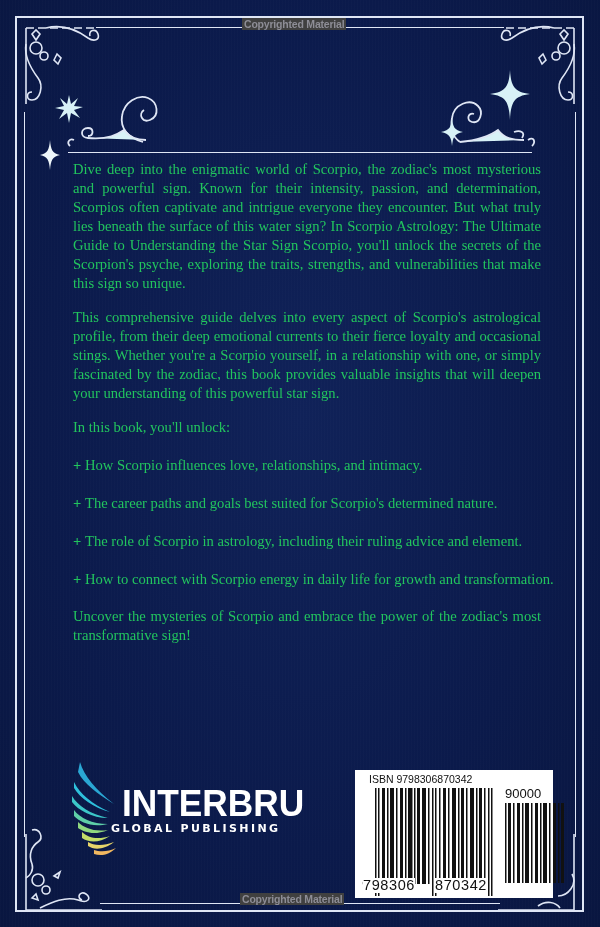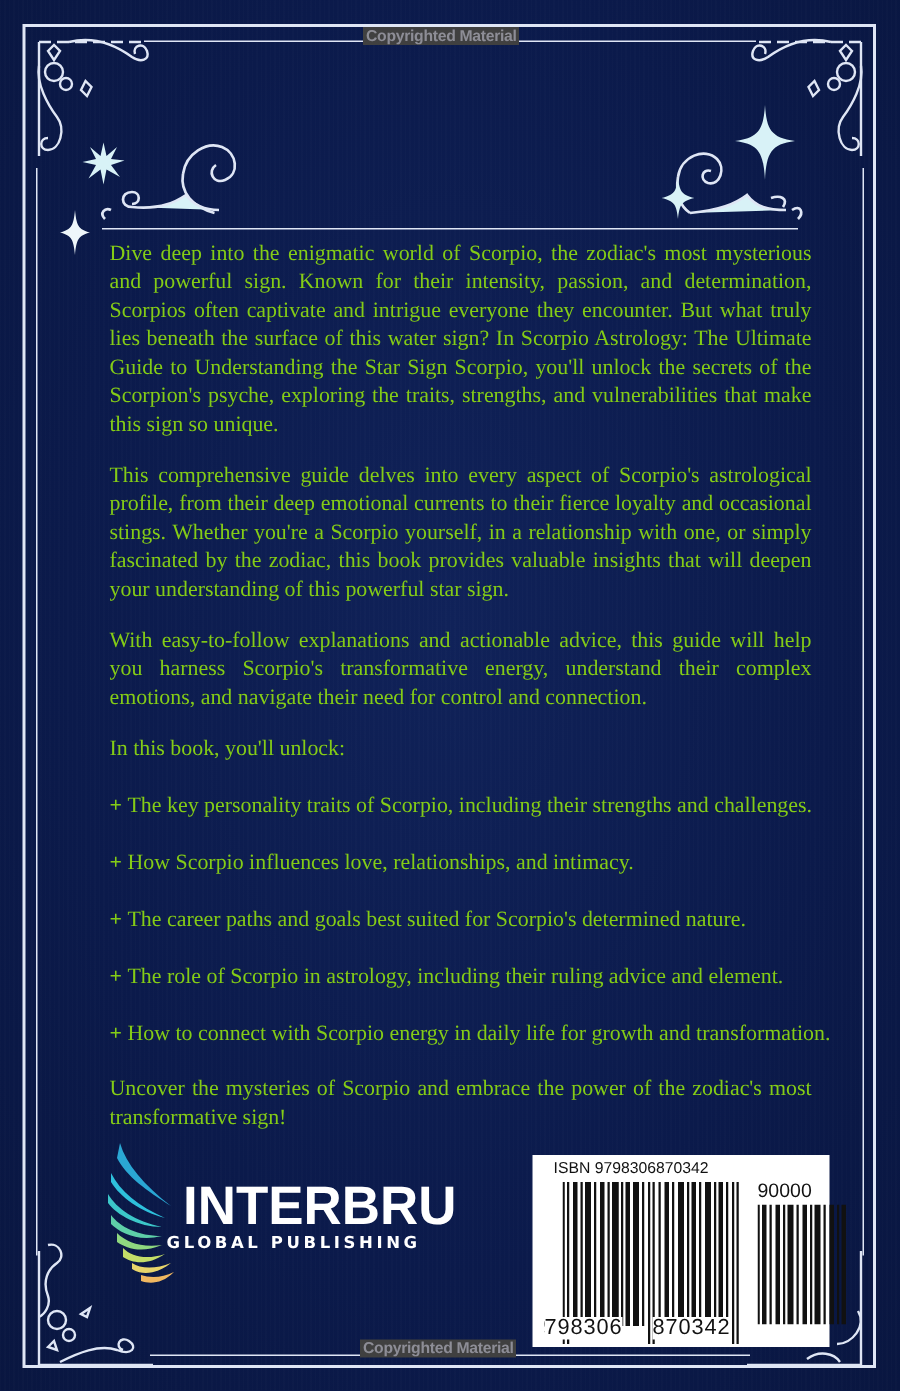--- a/index.html
+++ b/index.html
@@ -23,21 +23,21 @@
   .copyright {
     position:absolute; font-family:"Liberation Sans", sans-serif; font-size:10.5px;
     color:#8d8d96; font-weight:bold; letter-spacing:-0.2px;
     background:#404040; padding:0 2px;
   }
   .copyright.top { left:242px; top:18px; }
   .copyright.bottom { left:240px; top:893px; }
   svg.orn { position:absolute; overflow:visible; }
   .content {
     position:absolute; left:73px; top:160px; width:468px;
-    color:#84cc16;
+    color:#22c55e;
     font-family:"Liberation Serif", "DejaVu Serif", serif;
     font-size:14.6px; line-height:19px;
     text-align:justify;
   }
   .content p { margin:0 0 15px 0; }
   .content ul { list-style:none; margin:0; padding:0; }
   .content li { margin:0 0 19px 0; text-align:left; white-space:nowrap; }
   .content li .cross { display:inline-block; width:12px; font-weight:bold; }
   .logo {
     position:absolute; left:70px; top:762px; width:240px; height:100px;
@@ -127,24 +127,22 @@
 <svg class="orn" width="22" height="28" style="left:441px; top:118px;" viewBox="0 0 22 28">
   <path fill="#d8f2f7" d="M11 0 C12 9 13 12 22 14 C13 16 12 19 11 28 C10 19 9 16 0 14 C9 12 10 9 11 0Z"></path>
 </svg>
 <svg class="orn" width="20" height="30" style="left:40px; top:140px;" viewBox="0 0 20 30">
   <path fill="#eef6fa" d="M10 0 C11 10 12 13 20 15 C12 17 11 20 10 30 C9 20 8 17 0 15 C8 13 9 10 10 0Z"></path>
 </svg>
 
 <div class="content">
   <p>Dive deep into the enigmatic world of Scorpio, the zodiac's most mysterious and powerful sign. Known for their intensity, passion, and determination, Scorpios often captivate and intrigue everyone they encounter. But what truly lies beneath the surface of this water sign? In Scorpio Astrology: The Ultimate Guide to Understanding the Star Sign Scorpio, you'll unlock the secrets of the Scorpion's psyche, exploring the traits, strengths, and vulnerabilities that make this sign so unique.</p>
   <p>This comprehensive guide delves into every aspect of Scorpio's astrological profile, from their deep emotional currents to their fierce loyalty and occasional stings. Whether you're a Scorpio yourself, in a relationship with one, or simply fascinated by the zodiac, this book provides valuable insights that will deepen your understanding of this powerful star sign.</p>
-  <p>With easy-to-follow explanations and actionable advice, this guide will help you harness Scorpio's transformative energy, understand their complex emotions, and navigate their need for control and connection.</p>
   <p style="margin-bottom:19px;">In this book, you'll unlock:</p>
   <ul>
-    <li><span class="cross">+</span><span>The key personality traits of Scorpio, including their strengths and challenges.</span></li>
     <li><span class="cross">+</span><span>How Scorpio influences love, relationships, and intimacy.</span></li>
     <li><span class="cross">+</span><span>The career paths and goals best suited for Scorpio's determined nature.</span></li>
     <li><span class="cross">+</span><span>The role of Scorpio in astrology, including their ruling advice and element.</span></li>
     <li><span class="cross">+</span><span>How to connect with Scorpio energy in daily life for growth and transformation.</span></li>
   </ul>
   <p style="margin-top:-1px;">Uncover the mysteries of Scorpio and embrace the power of the zodiac's most transformative sign!</p>
 </div>
 
 <svg class="orn" width="100" height="90" style="left:22px; top:824px;" viewBox="0 0 100 90" fill="none" stroke="#dfe6f5" stroke-width="1.6">
   <path d="M4 86 L4 10" stroke-dasharray="0"></path>

